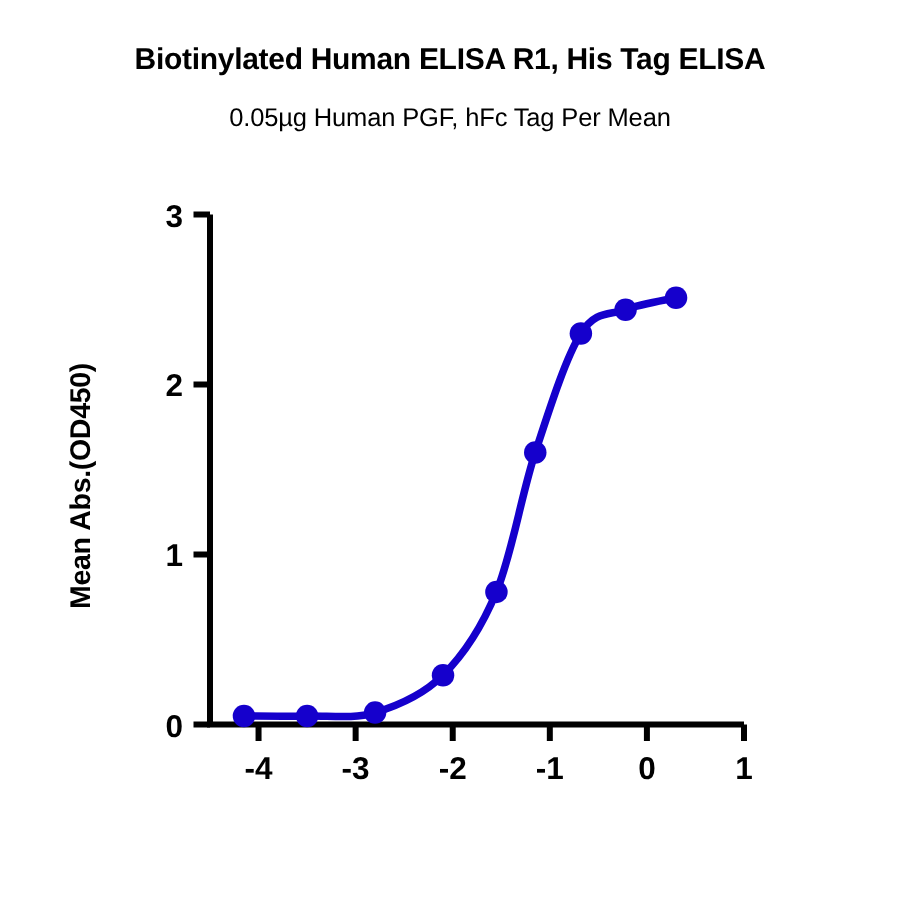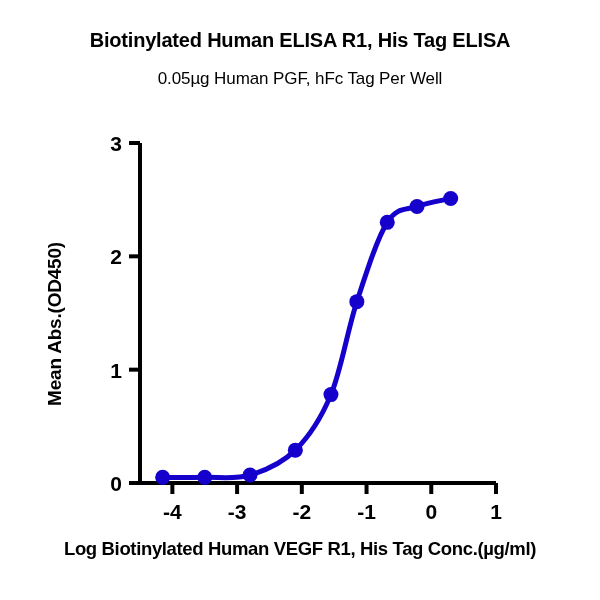--- a/index.html
+++ b/index.html
@@ -66,24 +66,23 @@
     font-weight:bold;
     fill:#000000;
   }
 </style>
 </head>
 <body>
 
 <div id="figure">
 
   <div class="title">Biotinylated Human ELISA R1, His Tag ELISA</div>
-  <div class="subtitle">0.05µg Human PGF, hFc Tag Per Well</div>
+  <div class="subtitle">0.05µg Human PGF, hFc Tag Per Mean</div>
 
   <div class="yaxis-label">Mean Abs.(OD450)</div>
-  <div class="xaxis-label">Log Biotinylated Human VEGF R1, His Tag Conc.(µg/ml)</div>
 
   <svg class="plot-svg" width="600" height="600" viewBox="0 0 600 600">
 
     <g>
       <line id="spine-y" x1="140" y1="143" x2="140" y2="483" stroke="#000000" stroke-width="4"></line>
       <line id="spine-x" x1="138" y1="483" x2="496" y2="483" stroke="#000000" stroke-width="4"></line>
     </g>
 
     <g id="ytick-marks">
         <line x1="129" y1="483" x2="140" y2="483" stroke="#000000" stroke-width="4"></line>

